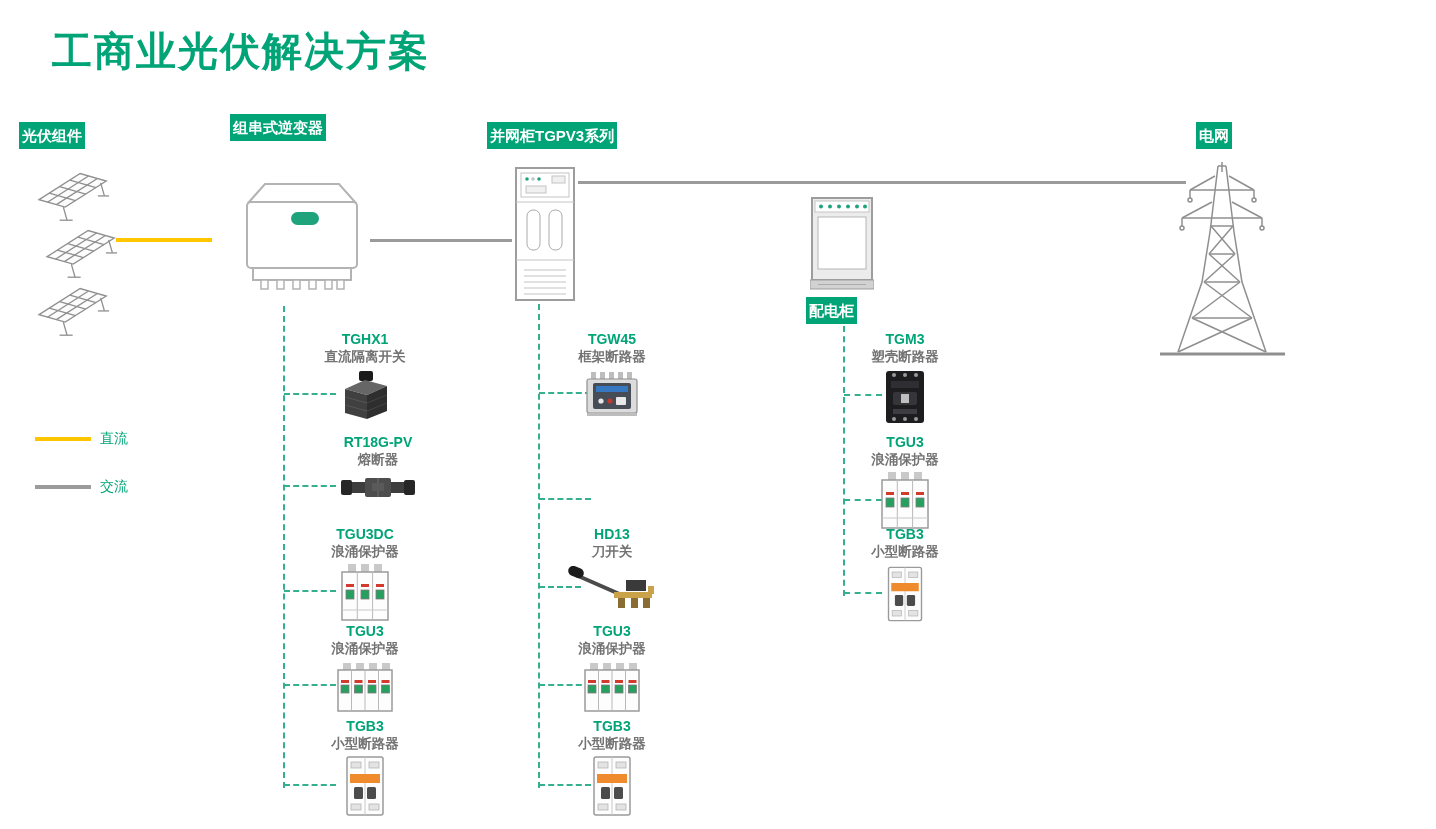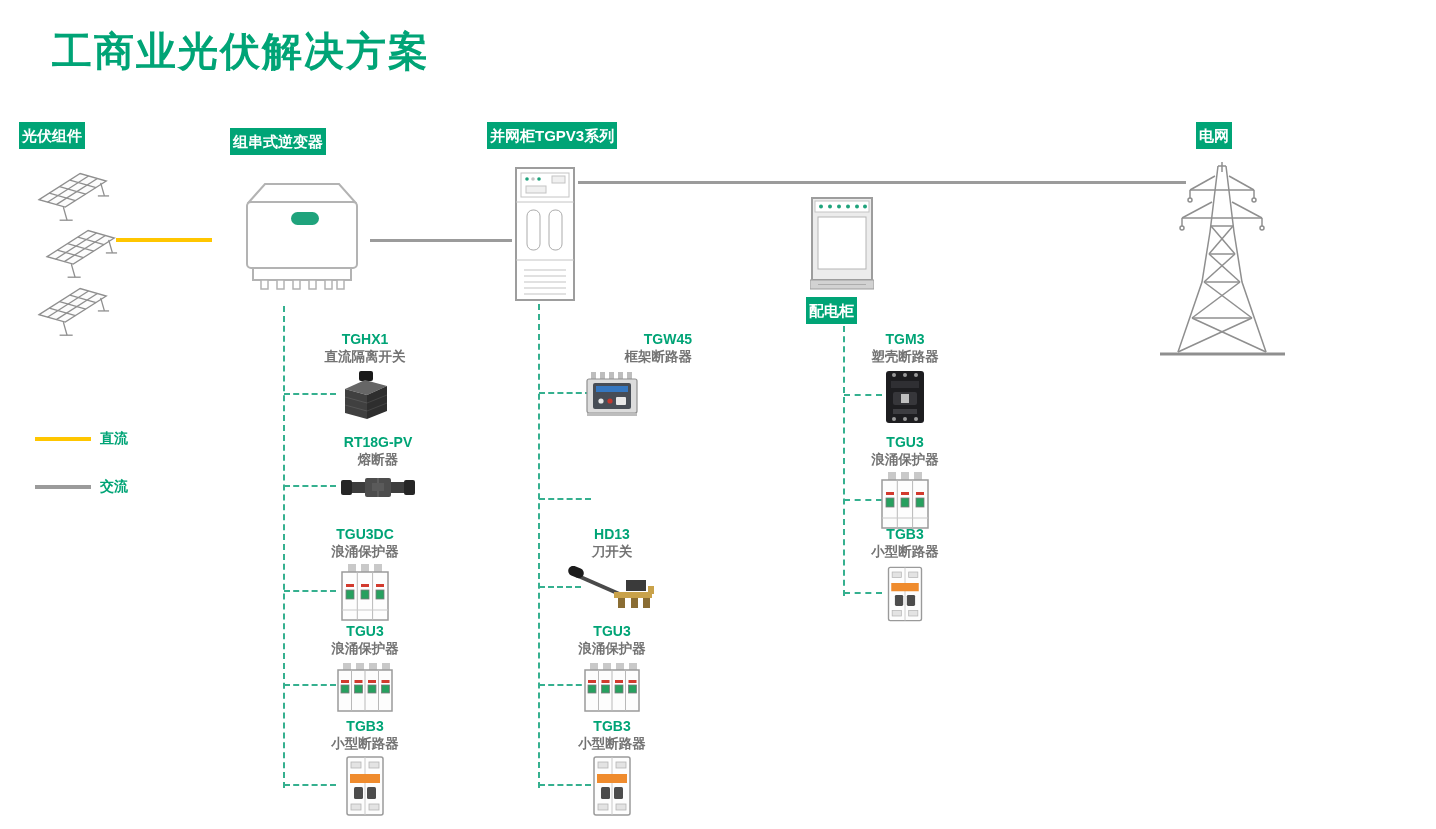--- a/index.html
+++ b/index.html
@@ -10,21 +10,21 @@
   .flow-label{background:#00A476;color:#fff;font-size:15px;font-weight:bold;
               padding:4px 3px;line-height:19px;white-space:nowrap;}
   .dc-line{background:#FFC600;height:4px;}
   .ac-line{background:#9B9B9B;height:3px;}
   .vdash{border-left:2px dashed #35B08F;width:0;}
   .hdash{border-top:2px dashed #35B08F;height:0;}
   .prod-item{position:absolute;width:160px;text-align:center;}
   .model{font-size:14px;font-weight:bold;color:#00A476;line-height:17px;}
   .desc{font-size:13.5px;font-weight:bold;color:#737373;line-height:17px;}
   .icon{display:block;margin:0 auto;}
-  .legend-label{font-size:14px;font-weight:bold;color:#00A476;}
+  .legend-label{font-size:14px;font-weight:normal;color:#00A476;}
 </style>
 </head>
 <body>
 
 <svg width="0" height="0" style="position:absolute" aria-hidden="true">
   <defs>
     <symbol id="sym-panel" viewBox="0 0 90 62">
       <g stroke="#8f8f8f" stroke-width="1.4" fill="none">
         <polygon points="14,36 58,8 86,16 42,44" fill="#fcfcfc"></polygon>
         <line x1="23" y1="38.7" x2="67" y2="10.7"></line>
@@ -246,21 +246,21 @@
       <circle cx="35" cy="52" r="2" fill="#9a9a9a"></circle>
     </symbol>
   </defs>
 </svg>
 
 <div id="canvas">
 
   <div id="title" class="abs">工商业光伏解决方案</div>
 
   <div class="flow-label abs" style="left:19px;top:122px;">光伏组件</div>
-  <div class="flow-label abs" style="left:230px;top:128px;">组串式逆变器</div>
+  <div class="flow-label abs" style="left:230px;top:114px;">组串式逆变器</div>
   <div class="flow-label abs" style="left:487px;top:122px;">并网柜TGPV3系列</div>
   <div class="flow-label abs" style="left:806px;top:297px;">配电柜</div>
   <div class="flow-label abs" style="left:1196px;top:122px;">电网</div>
 
   <svg class="abs" style="left:26px;top:166px;width:84px;height:58px;">
       <use href="#sym-panel"></use>
     </svg>
   <svg class="abs" style="left:34px;top:223px;width:84px;height:58px;">
       <use href="#sym-panel"></use>
     </svg>
@@ -343,21 +343,21 @@
       </svg>
   </div>
   <div class="prod-item" style="left:285px;top:718px;">
     <div class="model">TGB3</div>
     <div class="desc">小型断路器</div>
     <svg class="icon" style="width:48px;height:64px;margin-top:2px;">
         <use href="#sym-mcb2"></use>
       </svg>
   </div>
 
-  <div class="prod-item" style="left:532px;top:331px;text-align:right;">
+  <div class="prod-item" style="left:532px;top:331px;">
     <div class="model">TGW45</div>
     <div class="desc">框架断路器</div>
     <svg class="icon" style="width:54px;height:46px;margin-top:6px;">
         <use href="#sym-acb"></use>
       </svg>
   </div>
   <div class="prod-item" style="left:532px;top:526px;">
     <div class="model">HD13</div>
     <div class="desc">刀开关</div>
     <svg class="icon" style="width:88px;height:44px;margin-top:6px;">

